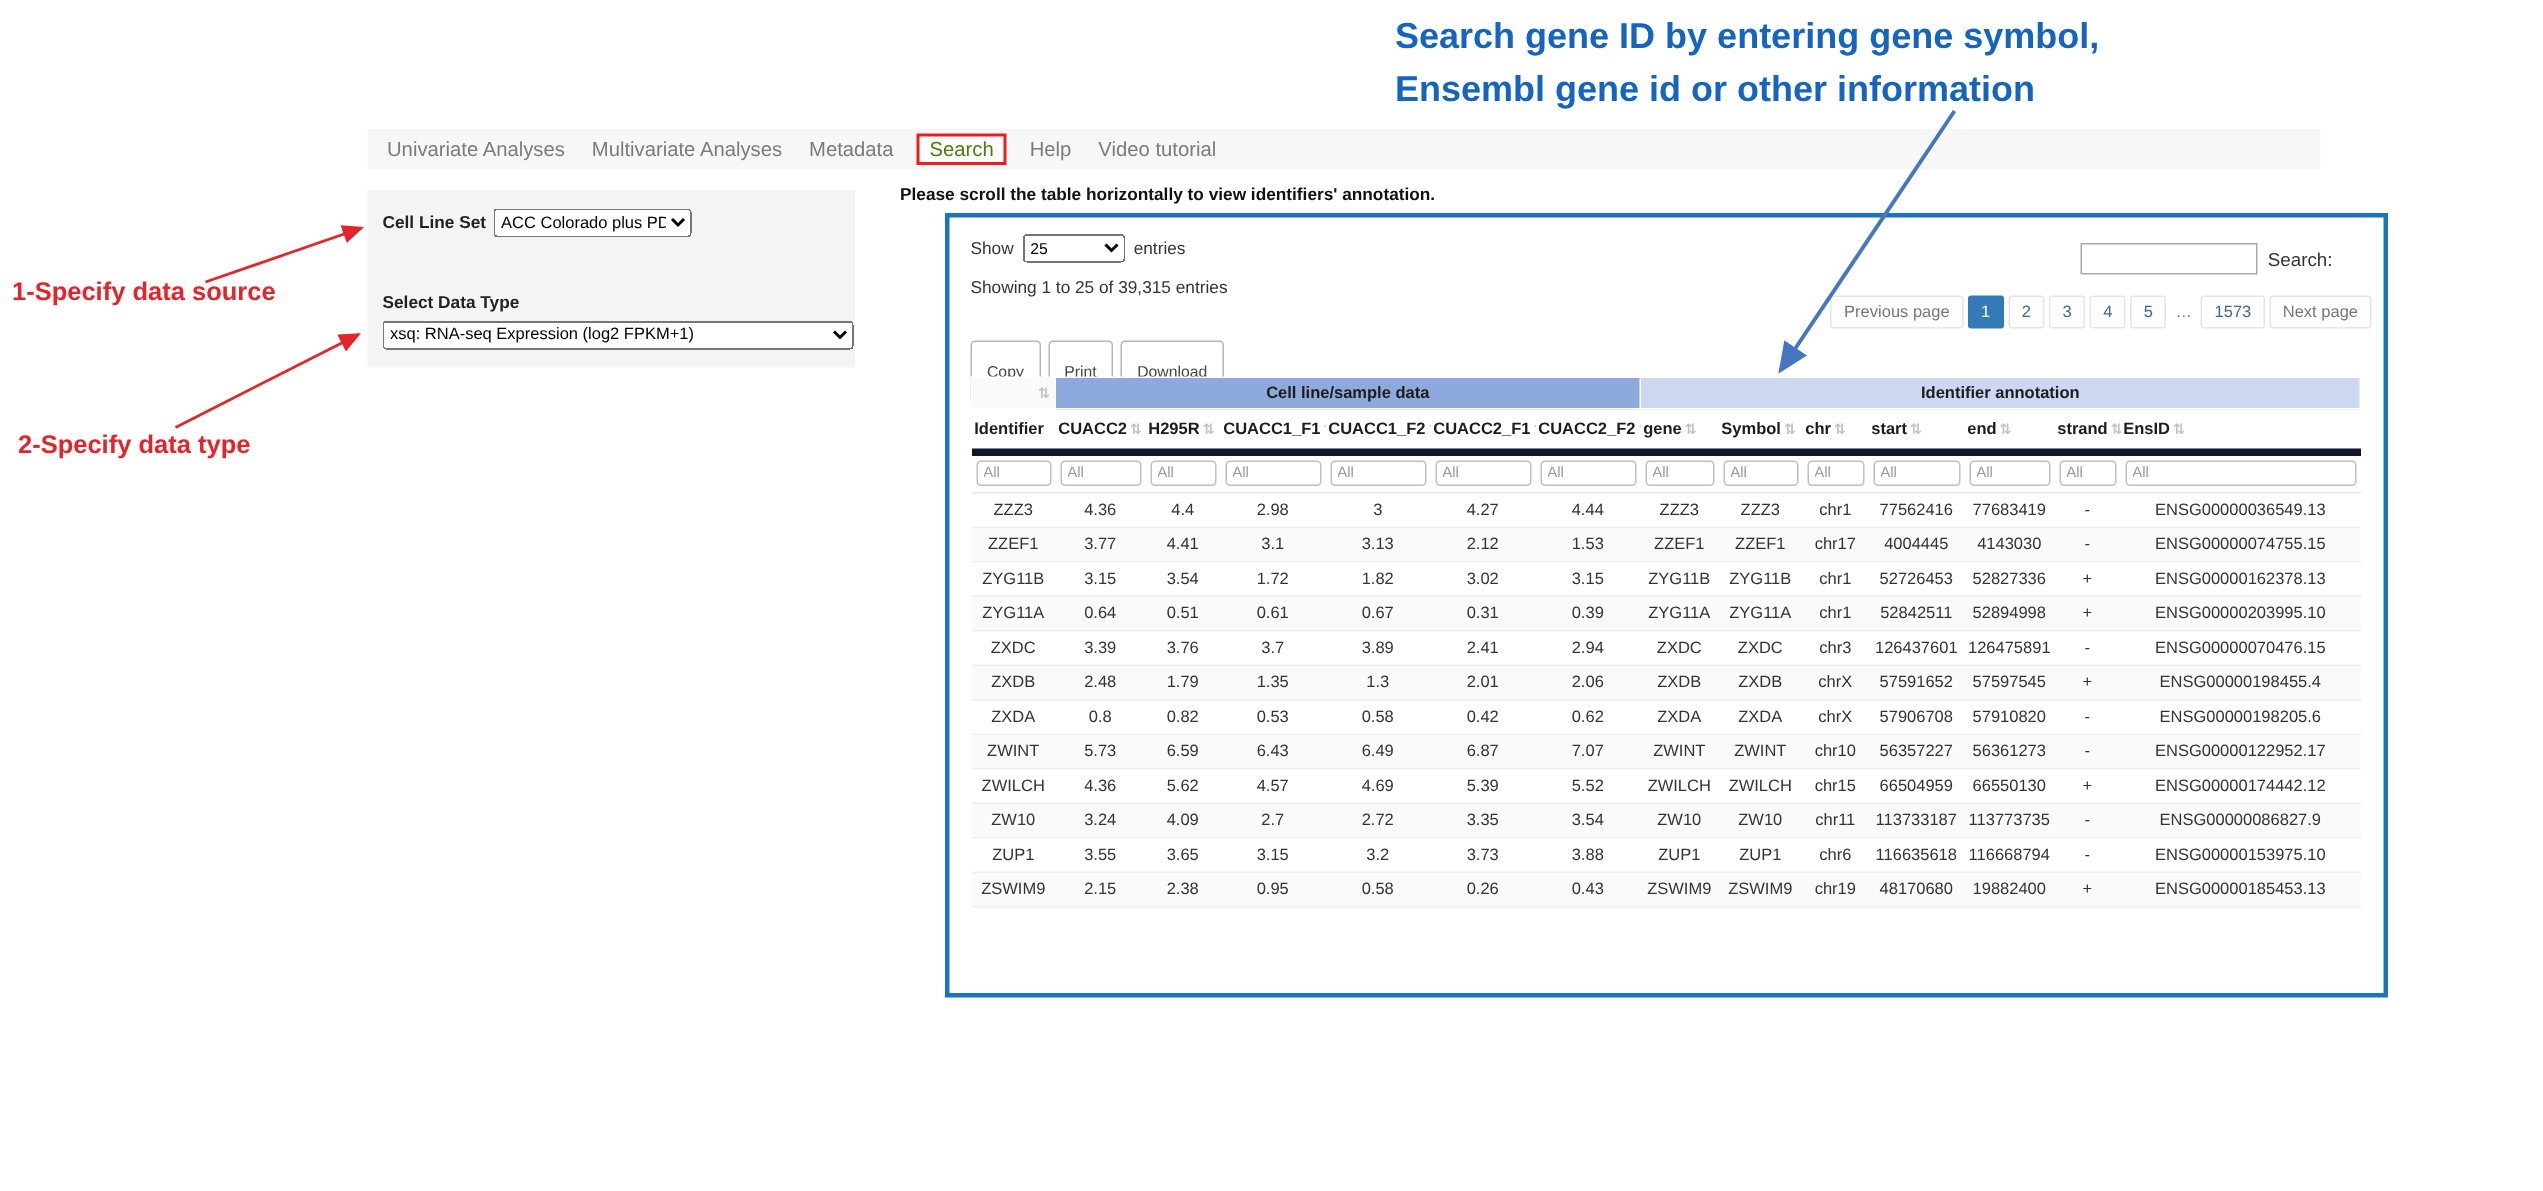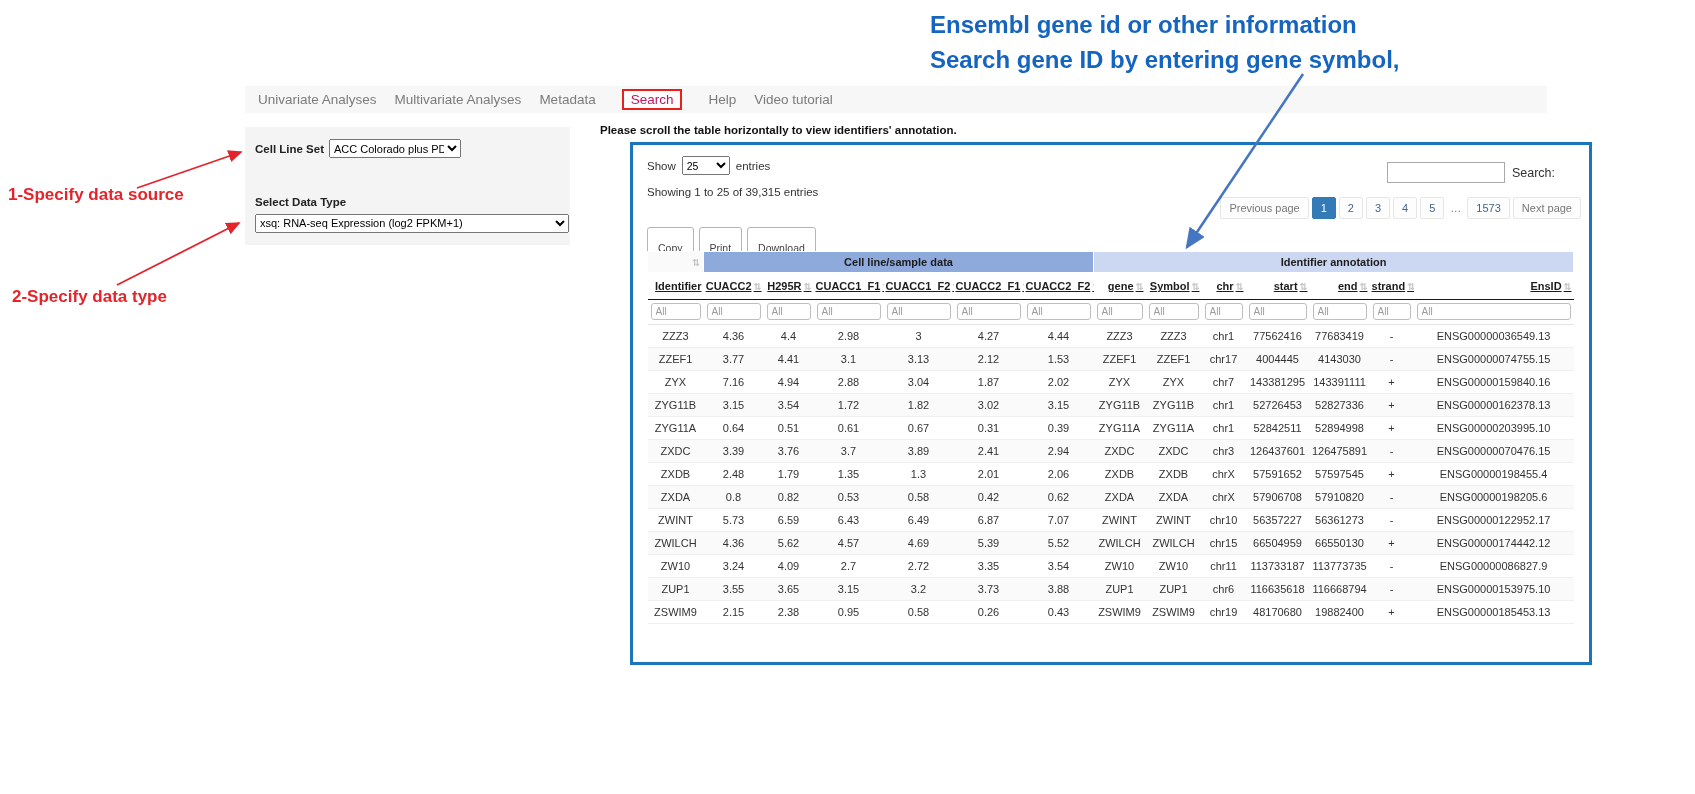--- a/index.html
+++ b/index.html
@@ -10,54 +10,54 @@
   .overlay { position:absolute; left:0; top:0; width:1695px; height:794px; pointer-events:none; z-index:20; }
 
   .blue-note { position:absolute; left:930px; top:8px; font-size:24px; font-weight:bold; color:#1565c0; line-height:1.45; z-index:15; }
   .red-note { position:absolute; font-size:17px; font-weight:bold; color:#e3242b; z-index:15; }
   .note1 { left:8px;  top:185px; }
   .note2 { left:12px; top:287px; }
 
   .navbar { position:absolute; left:245px; top:86px; width:1302px; height:27px; background:#f7f7f7;
             display:flex; align-items:center; font-size:13.5px; color:#7b7b7b; padding-left:4px; }
   .nav-item { padding:3px 9px; cursor:pointer; white-space:nowrap; }
-  .nav-item.active { color:#be185d; border:2px solid #e8201c; padding:1px 7px; margin:0 17px; background:#fcfcfc; }
+  .nav-item.active { color:#4d7c0f; border:2px solid #e8201c; padding:1px 7px; margin:0 6px; background:#fcfcfc; }
 
   .sidebar { position:absolute; left:245px; top:127px; width:325px; height:118px; background:#f4f4f4; padding:12px 10px; }
   .field-row { display:flex; align-items:center; gap:5px; }
   .field-row label { font-weight:bold; font-size:11.5px; color:#222; }
   .field-row select { font-size:11px; width:132px; height:19px; }
   .field-col { margin-top:38px; }
   .field-col label { display:block; font-weight:bold; font-size:11.5px; color:#222; margin-bottom:5px; }
   .field-col select { width:314px; font-size:11px; height:19px; }
 
   .scroll-hint { position:absolute; left:600px; top:124px; font-size:11.5px; font-weight:bold; color:#111; }
 
   .main-panel { position:absolute; left:585px; top:142px; width:962px; height:523px; border:3px solid #1b75bc; background:#fff;margin-left:45px; }
   .show-entries { position:absolute; left:14px; top:11px; display:flex; align-items:center; gap:6px; font-size:11.5px; color:#333; }
-  .show-entries select { font-size:10.5px; width:48px; height:19px; }
+  .show-entries select { font-size:10.5px; width:68px; height:19px; }
   .search-area { position:absolute; right:34px; top:17px; display:flex; align-items:center; gap:7px; font-size:12.5px; color:#333; }
   .search-area input { width:118px; height:21px; border:1px solid #a9a9a9; background:#fff; padding:0 4px; font-size:11px; }
   .showing-info { position:absolute; left:14px; top:41px; font-size:11.5px; color:#333; }
 
   .pagination { position:absolute; right:8px; top:52px; display:flex; align-items:center; gap:3px; font-size:11px; }
   .pg-btn { padding:4px 8px; color:#777; border:1px solid #e6e6e6; background:#fdfdfd; border-radius:2px; cursor:pointer; white-space:nowrap; }
   .pg-num { padding:4px 8px; color:#44658e; border:1px solid #e6e6e6; background:#fdfdfd; border-radius:2px; min-width:11px; text-align:center; cursor:pointer; }
   .pg-num.active { background:#337ab7; border-color:#337ab7; color:#fff; }
   .pg-ellipsis { padding:4px 3px; color:#777; }
 
   .export-buttons { position:absolute; left:14px; top:82px; display:flex; gap:5px; }
   .dt-btn { font-size:10.5px; color:#444; background:#fff; border:1px solid #b5b5b5; border-radius:3px; padding:14px 10px; cursor:pointer; }
 
   table.grid { position:absolute; left:14px; top:106px; width:926px; border-collapse:collapse; table-layout:fixed; font-size:11px; }
   .group-row th { font-size:11px; font-weight:bold; color:#1c1c1c; padding:4px 2px; text-align:center; border:1px solid #fff; }
   .group-row th.corner { background:#fafafa; text-align:right; padding-right:3px; }
   th.group-0 { background:#8ea9dc; }
   th.group-1 { background:#ccd8f1; }
-  .col-row th { font-weight:bold; color:#1c1c1c; padding:7px 2px; text-align:right; border-bottom:1px solid #0f172a; white-space:nowrap; overflow:hidden;text-decoration:underline; }
+  .col-row th { font-weight:bold; color:#1c1c1c; padding:7px 2px; text-align:left; border-bottom:5px solid #0f172a; white-space:nowrap; overflow:hidden; }
   .sort-ico { color:#c3c3c3; font-size:9.5px; margin-left:2px; cursor:pointer; }
   .filter-row td { padding:3px 3px 4px; border-bottom:1px solid #e6e6e6; }
   .filter-row input { width:100%; height:17px; border:1px solid #bfbfbf; border-radius:3px; font-size:10px; color:#555; padding:0 4px; background:#fff; }
   .filter-row input::placeholder { color:#9a9a9a; }
   tbody td { text-align:center; padding:5px 2px; color:#333; border-bottom:1px solid #efefef; white-space:nowrap; overflow:hidden; }
   tbody tr:nth-child(even) { background:#fafafa; }
 </style>
 </head>
 <body>
 
@@ -71,22 +71,22 @@
       <marker id="mred" markerWidth="10" markerHeight="8" refX="7" refY="3.5" orient="auto">
         <path d="M0,0 L8,3.5 L0,7 Z" fill="#e3242b"></path>
       </marker>
     </defs>
     <line x1="1303" y1="74" x2="1187" y2="247" stroke="#4576c2" stroke-width="2.6" marker-end="url(#mblue)"></line>
     <line x1="137" y1="188" x2="241" y2="152" stroke="#e3242b" stroke-width="1.8" marker-end="url(#mred)"></line>
     <line x1="117" y1="285" x2="239" y2="223" stroke="#e3242b" stroke-width="1.8" marker-end="url(#mred)"></line>
   </svg>
 
   <div class="blue-note">
+    <div>Search gene ID by entering gene symbol,</div>
     <div>Ensembl gene id or other information</div>
-    <div>Search gene ID by entering gene symbol,</div>
   </div>
   <div class="red-note note1">1-Specify data source</div>
   <div class="red-note note2">2-Specify data type</div>
 
   <div class="navbar" id="navbar">
       <span class="nav-item">Univariate Analyses</span>
       <span class="nav-item">Multivariate Analyses</span>
       <span class="nav-item">Metadata</span>
       <span class="nav-item active">Search</span>
       <span class="nav-item">Help</span>
@@ -216,36 +216,20 @@
             <td>1.53</td>
             <td>ZZEF1</td>
             <td>ZZEF1</td>
             <td>chr17</td>
             <td>4004445</td>
             <td>4143030</td>
             <td>-</td>
             <td>ENSG00000074755.15</td>
           </tr>
           <tr>
-            <td>ZYX</td>
-            <td>7.16</td>
-            <td>4.94</td>
-            <td>2.88</td>
-            <td>3.04</td>
-            <td>1.87</td>
-            <td>2.02</td>
-            <td>ZYX</td>
-            <td>ZYX</td>
-            <td>chr7</td>
-            <td>143381295</td>
-            <td>143391111</td>
-            <td>+</td>
-            <td>ENSG00000159840.16</td>
-          </tr>
-          <tr>
             <td>ZYG11B</td>
             <td>3.15</td>
             <td>3.54</td>
             <td>1.72</td>
             <td>1.82</td>
             <td>3.02</td>
             <td>3.15</td>
             <td>ZYG11B</td>
             <td>ZYG11B</td>
             <td>chr1</td>

